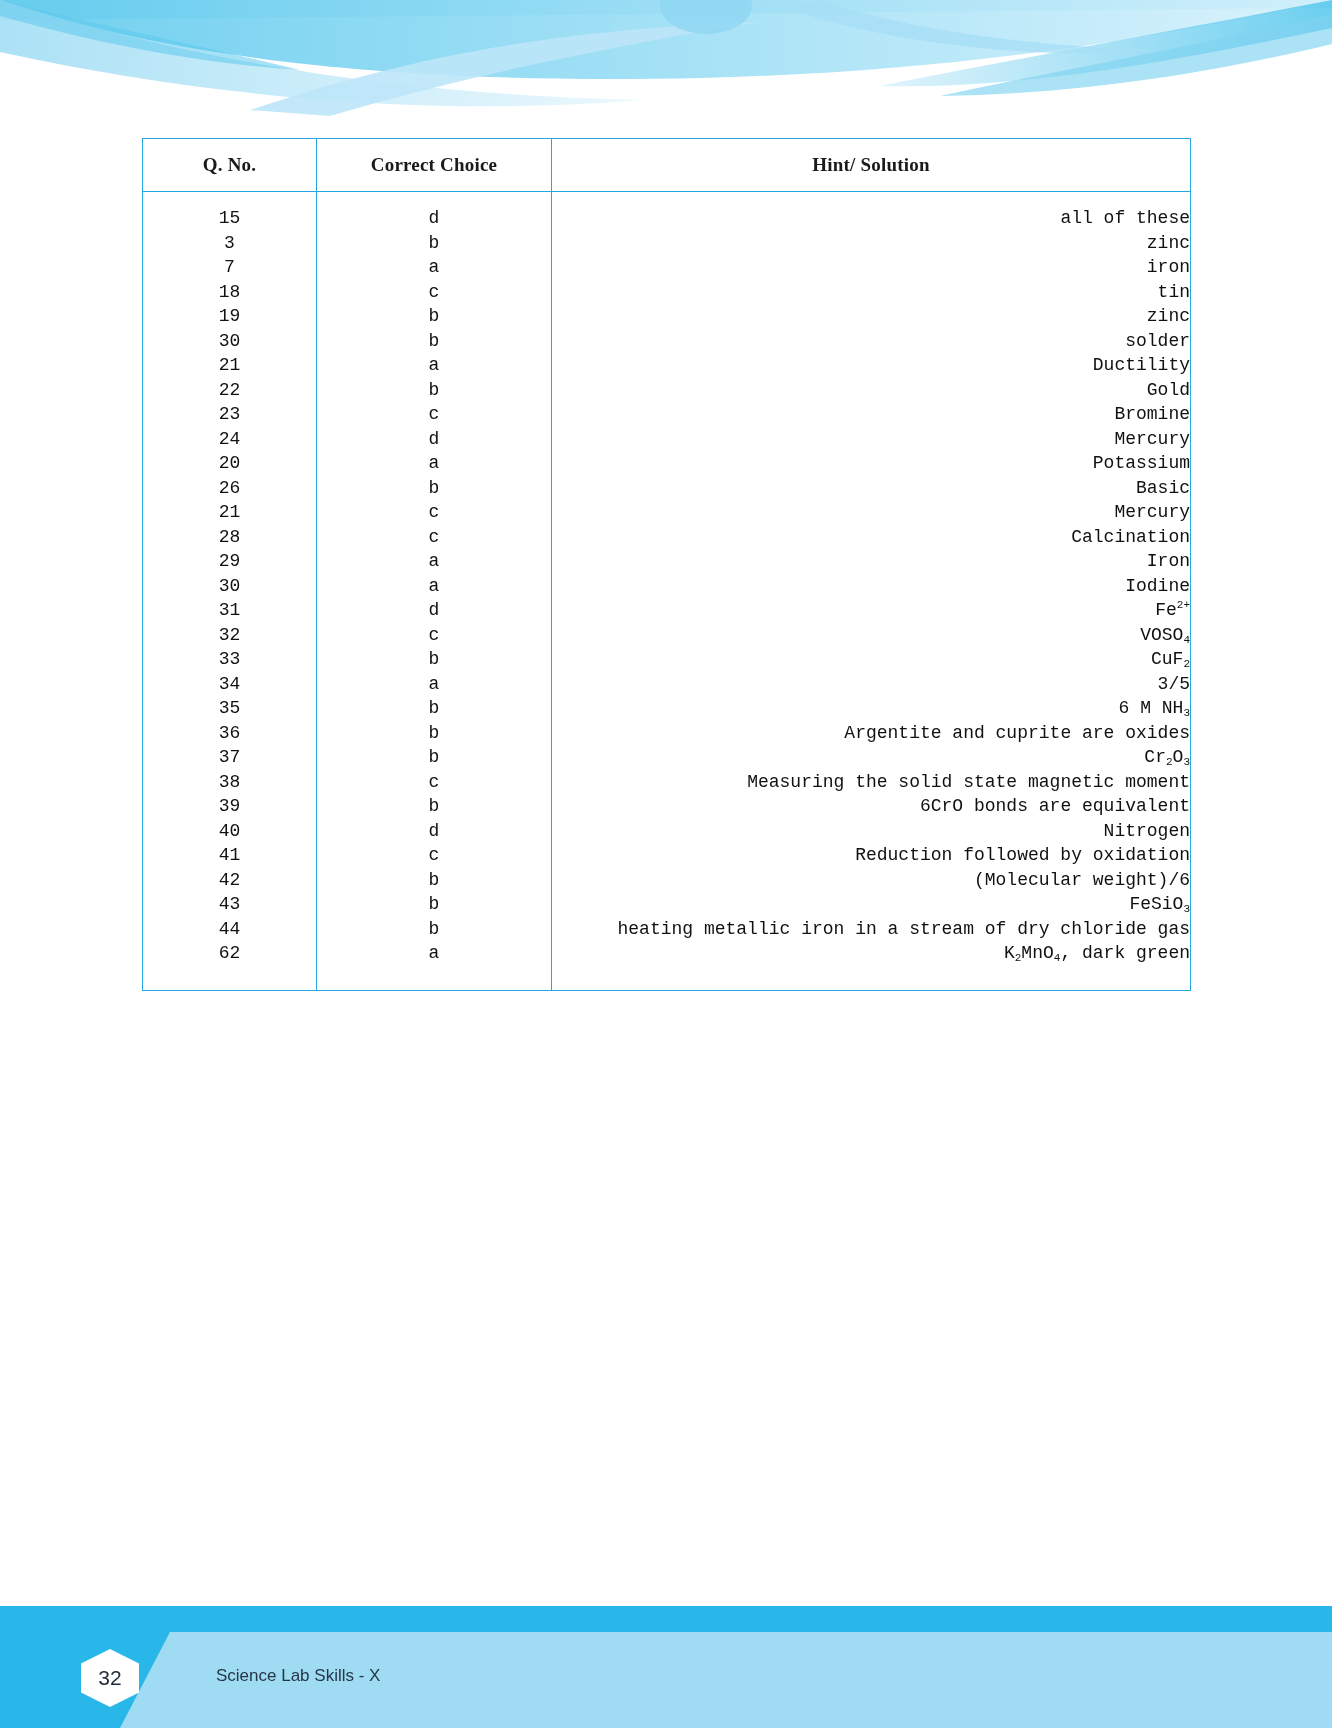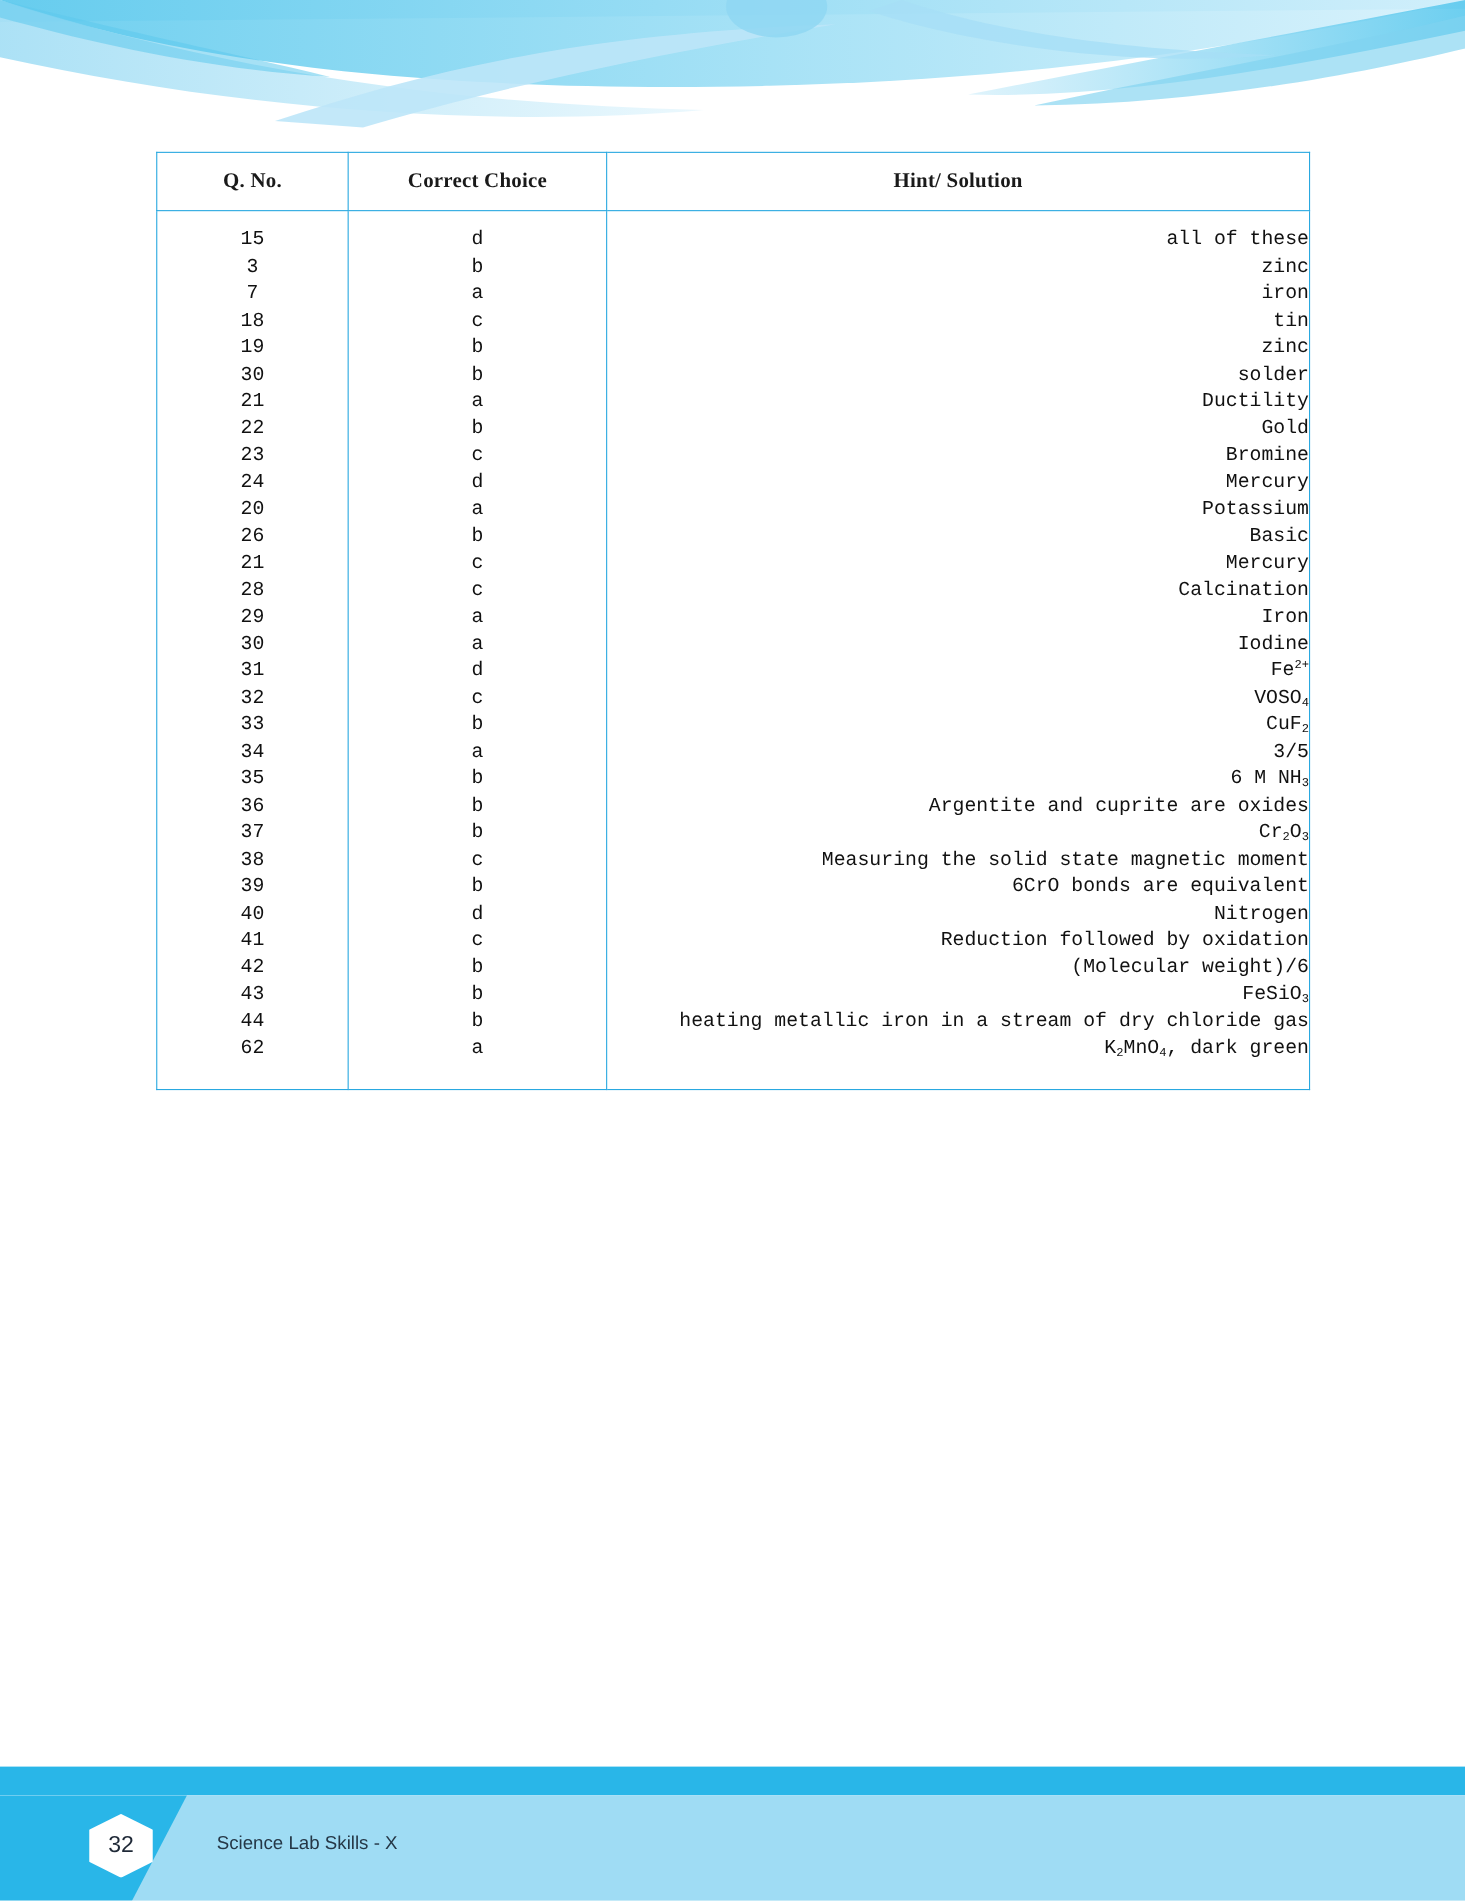--- a/index.html
+++ b/index.html
@@ -129,21 +129,21 @@
     align-items: center;
     justify-content: center;
   }
   .page-number-badge span {
     font-family: "Liberation Sans", sans-serif;
     font-size: 21px;
     color: #1f2937;
   }
   .footer-title {
     position: absolute;
-    left: 197px;
+    left: 216px;
     top: 60px;
     font-family: "Liberation Sans", sans-serif;
     font-size: 17px;
     color: #253746;
   }
 </style>
 </head>
 <body>
 
 <div class="header-deco">

